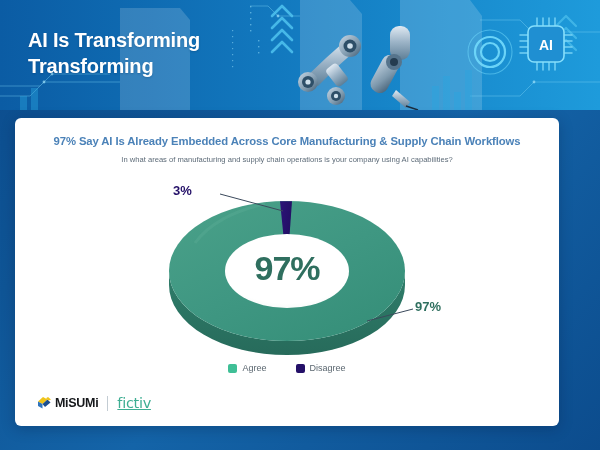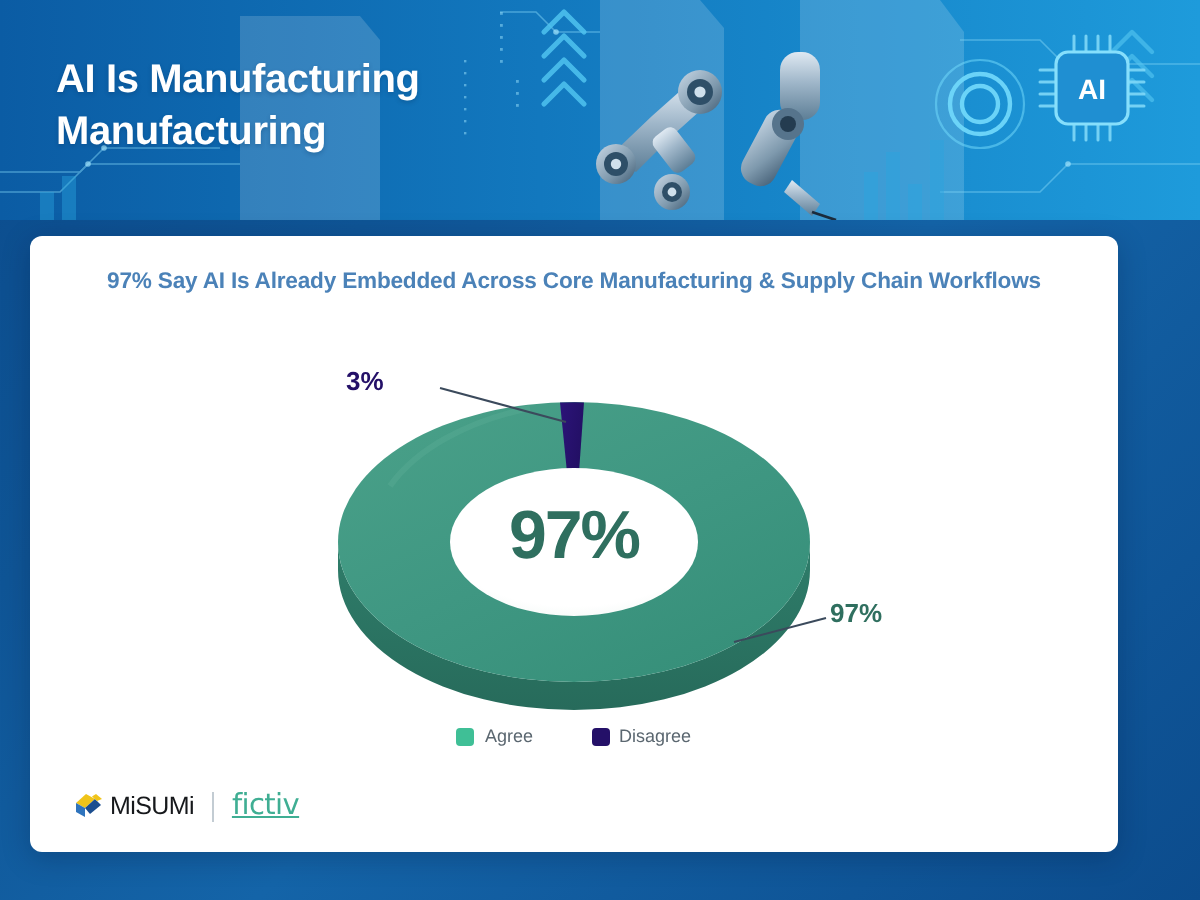--- a/index.html
+++ b/index.html
@@ -64,21 +64,21 @@
 
   
   .footer {
     position:absolute; left:0; right:0; bottom:0; height:46px;
     display:flex; align-items:center; justify-content:space-between;
     padding:0 22px;
   }
   .brands { display:flex; align-items:center; gap:9px; }
   .misumi { display:flex; align-items:center; gap:3px; }
   .misumi-word {
-    font-size:12.5px; font-weight:normal; color:#16181b; letter-spacing:-0.3px;
+    font-size:12.5px; font-weight:bold; color:#16181b; letter-spacing:-0.3px;
   }
   .divider { width:1px; height:15px; background:#c3ccd3; }
   .fictiv {
     font-size:14.5px; color:#3fae93; letter-spacing:-0.3px;
     font-family:"DejaVu Sans", sans-serif;
     text-decoration:underline;
   }
   .report-tag {
     font-size:8.4px; font-weight:bold; color:#1a5f8e; letter-spacing:0.1px;
     display:flex; align-items:center; gap:2px;
@@ -231,26 +231,27 @@
           <path d="M18 -9 L26 -9"></path>
             <path d="M18 -3 L26 -3"></path>
             <path d="M18 3 L26 3"></path>
             <path d="M18 9 L26 9"></path>
         </g>
         <rect x="-18" y="-18" width="36" height="36" rx="6" fill="#1f8fd2" stroke="#86dffc" stroke-width="1.6"></rect>
         <text x="0" y="5.5" text-anchor="middle" fill="#ffffff" font-family="Liberation Sans, sans-serif" font-size="14" font-weight="bold">AI</text>
       </g>
     </svg>
 
-    <h1 class="headline">AI Is Manufacturing Manufacturing</h1>
+    <h1 class="headline">AI Is Transforming Transforming</h1>
   </div>
 
   <div class="card">
 
     <div class="card-title">97% Say AI Is Already Embedded Across Core Manufacturing &amp; Supply Chain Workflows</div>
+    <div class="card-sub">In what areas of manufacturing and supply chain operations is your company using AI capabilities?</div>
 
     <div class="chart-wrap">
       <svg viewBox="0 0 544 200" width="544" height="200">
         <defs>
           <linearGradient id="greenTop" x1="0" y1="0" x2="0.8" y2="1">
             <stop offset="0%" stop-color="#4aa189"></stop>
             <stop offset="55%" stop-color="#3f9782"></stop>
             <stop offset="100%" stop-color="#368f79"></stop>
           </linearGradient>
           <linearGradient id="greenSide" x1="0" y1="0" x2="0" y2="1">

